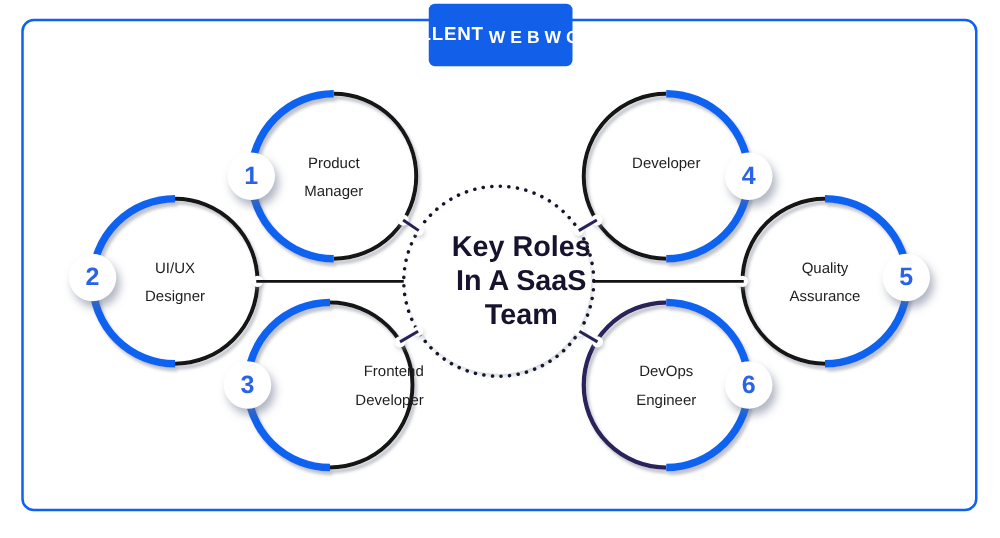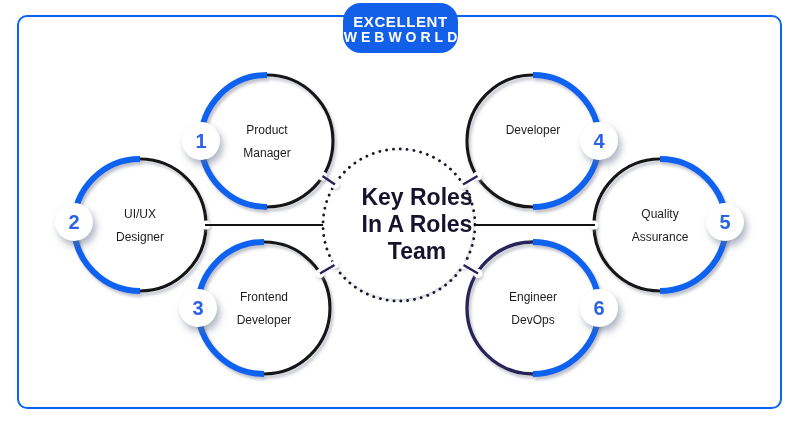--- a/index.html
+++ b/index.html
@@ -25,21 +25,21 @@
   .art{position:absolute;left:0;top:0;z-index:2;}
   .arc-blue{fill:none;stroke:var(--accent-blue);stroke-width:6;}
   .arc-dark{fill:none;stroke:var(--ring-black);stroke-width:3.2;}
   .arc-navy{fill:none;stroke:var(--ring-navy);stroke-width:3.4;}
   .dotted{fill:none;stroke:#15152B;stroke-width:2.8;stroke-dasharray:0.1 6.8;stroke-linecap:round;}
   .conn{stroke:#121212;stroke-width:2.2;}
   .tick{stroke:var(--ring-navy);stroke-width:2.4;}
   .nub{fill:#ffffff;}
   .logo{
     position:absolute;left:343px;top:3px;width:115px;height:50px;z-index:4;
-    background:var(--logo-bg);border-radius:18px;display:flex;flex-direction:column;
+    background:var(--logo-bg);border-radius:5px;display:flex;flex-direction:row;
     align-items:center;justify-content:center;color:#fff;
   }
   .logo-name{font-size:15px;font-weight:700;letter-spacing:0.6px;line-height:16px;}
   .logo-tagline{font-size:14px;font-weight:700;letter-spacing:4px;text-indent:4px;margin-top:3px;line-height:9px;}
   .badge{
     position:absolute;width:38px;height:38px;border-radius:50%;background:#ffffff;z-index:5;
     box-shadow:3px 5px 7px rgba(100,110,135,0.5);
     display:flex;align-items:center;justify-content:center;
     font-size:20px;font-weight:700;color:var(--badge-number-blue);
   }
@@ -142,33 +142,33 @@
   </div>
 
 <div class="role-label" style="left:192px;top:119px;">
   <div>Product</div>
     <div>Manager</div>
 </div>
 <div class="role-label" style="left:65px;top:203px;">
   <div>UI/UX</div>
     <div>Designer</div>
 </div>
-<div class="role-label" style="left:189px;top:286px;">
+<div class="role-label" style="left:189px;top:286px;text-align:right;">
   <div>Frontend</div>
     <div>Developer</div>
 </div>
 <div class="role-label" style="left:458px;top:119px;">
     <div>Developer</div>
 </div>
 <div class="role-label" style="left:585px;top:203px;">
   <div>Quality</div>
     <div>Assurance</div>
 </div>
 <div class="role-label" style="left:458px;top:286px;">
-  <div>Engineer</div>
-    <div>DevOps</div>
+  <div>DevOps</div>
+    <div>Engineer</div>
 </div>
 
 <div class="center-label">
   <div>Key Roles</div>
-  <div>In A Roles</div>
+  <div>In A SaaS</div>
   <div>Team</div>
 </div>
 
 </body></html>

